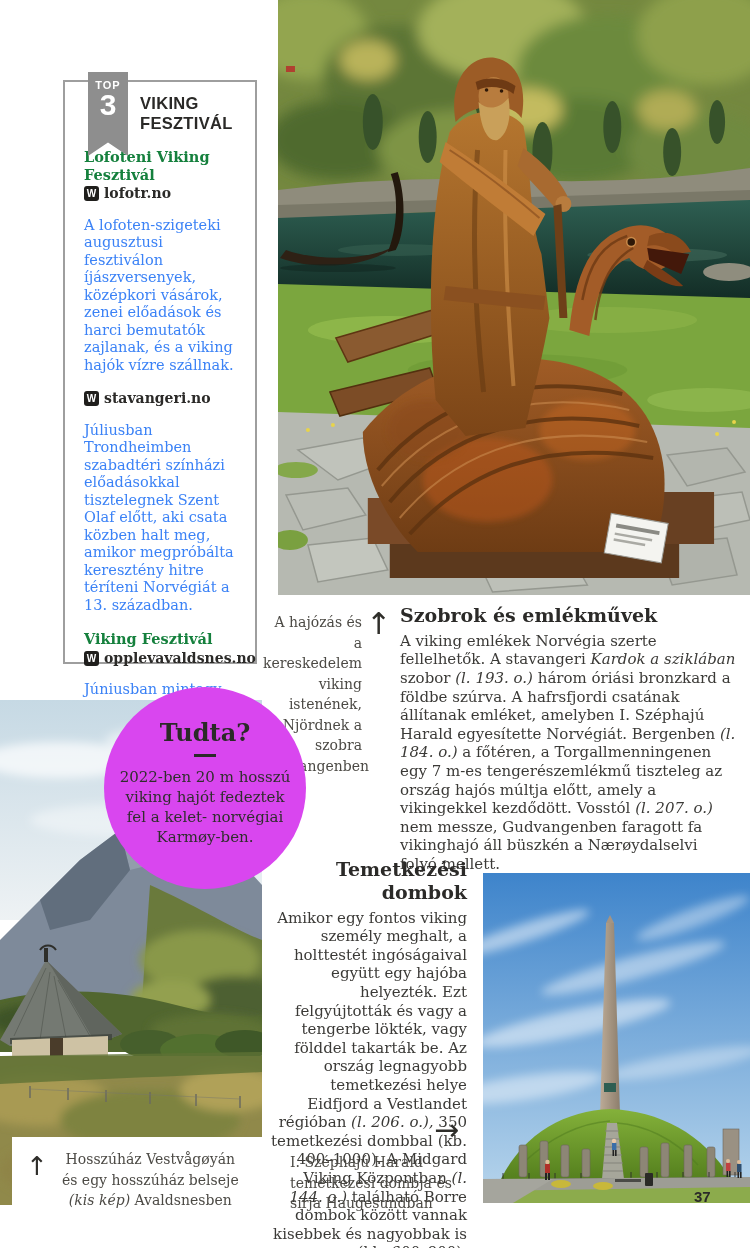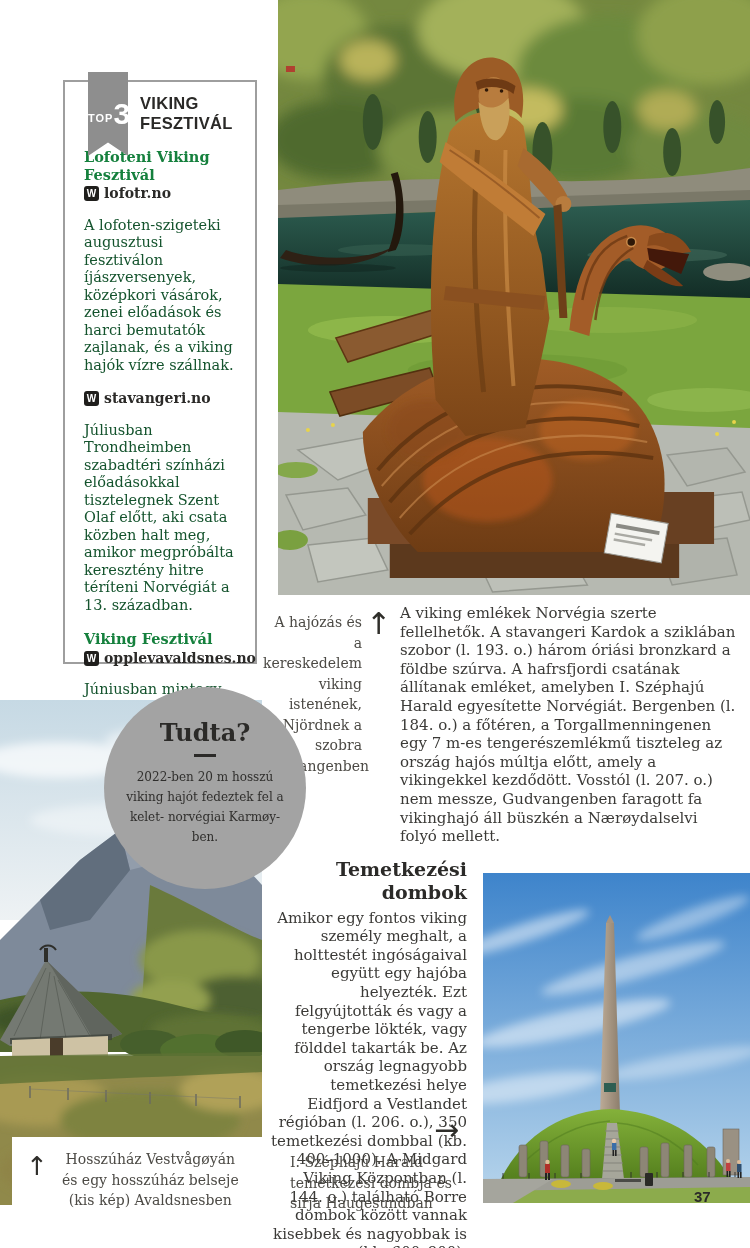--- a/index.html
+++ b/index.html
@@ -7,60 +7,60 @@
         font-family:"DejaVu Serif",serif;color:#3b3a37;}
   .abs{position:absolute;}
   
   .photo{position:absolute;overflow:hidden;}
   .photo svg{display:block;width:100%;height:100%;}
   
   .sidebar-box{position:absolute;left:63px;top:80px;width:190px;height:580px;
                border:2px solid #9e9e9e;background:#fff;}
   .ribbon{position:absolute;left:88px;top:72px;width:40px;height:84px;background:#8e8e8e;
           clip-path:polygon(0 0,100% 0,100% 100%,50% 84%,0 100%);
-          display:flex;flex-direction:row;align-items:center;z-index:3;}
+          display:flex;flex-direction:column;align-items:center;z-index:3;}
   .ribbon .top{font-family:"Liberation Sans",sans-serif;font-weight:bold;font-size:11px;
                letter-spacing:1px;color:#fff;margin-top:7px;}
   .ribbon .num{font-family:"Liberation Sans",sans-serif;font-weight:bold;font-size:30px;
                color:#fff;line-height:.95;}
   .sidebar-title{position:absolute;left:140px;top:94px;width:105px;
                  font-family:"Liberation Sans",sans-serif;font-weight:bold;font-size:16.5px;
                  line-height:1.2;color:#2a2927;letter-spacing:.3px;z-index:3;}
   .entries{position:absolute;left:84px;top:148px;width:154px;font-size:14.5px;line-height:17.5px;}
   .entry{margin-bottom:16px;}
   .entry .name{font-weight:bold;color:#15803d;margin-bottom:2px;}
   .entry .url{font-weight:bold;color:#2b2a28;margin-bottom:3px;display:flex;align-items:center;font-size:14px;}
   .wicon{display:inline-flex;align-items:center;justify-content:center;width:15px;height:15px;
          background:#1f1e1c;border-radius:3px;color:#fff;font-family:"Liberation Sans",sans-serif;
          font-weight:bold;font-size:10px;margin-right:5px;flex:none;}
-  .entry .body{color:#14532d;margin-top:14px;}
+  .entry .body{color:#3b82f6;margin-top:14px;}
   
   .h2{font-weight:bold;font-size:19px;color:#2b2a28;margin:0 0 5px 0;line-height:1.2;}
   .bodytext{font-size:15px;line-height:18.6px;color:#3b3a37;}
-  .it{}
+  .it{font-style:italic;}
   .szobrok{position:absolute;left:400px;top:604px;width:338px;}
   .temetkezesi{position:absolute;left:268px;top:858px;width:199px;text-align:right;}
   
   .cap{font-size:14px;line-height:20.5px;color:#4c4a45;}
   .statue-cap{position:absolute;left:262px;top:612px;width:100px;text-align:right;}
   .arrow{color:#2f2e2a;font-family:"DejaVu Sans",sans-serif;}
   .arrow-up-1{position:absolute;left:366px;top:606px;font-size:30px;}
   .arrow-right{position:absolute;left:434px;top:1112px;font-size:30px;}
   .harald-cap{position:absolute;left:290px;top:1152px;width:177px;}
   .caption-box{position:absolute;left:12px;top:1137px;width:251px;height:76px;background:#fff;
                display:flex;align-items:flex-start;padding-top:12px;box-sizing:border-box;z-index:4;}
   .caption-box .arr{font-size:26px;margin:2px 10px 0 14px;}
   .caption-box .cap{width:185px;text-align:center;}
   
   .tudta{position:absolute;left:104px;top:687px;width:202px;height:202px;border-radius:50%;
-         background:#a3a3a3;z-index:5;display:flex;flex-direction:column;align-items:center;
+         background:#d946ef;z-index:5;display:flex;flex-direction:column;align-items:center;
          text-align:center;}
   .tudta .t{font-weight:bold;font-size:24px;color:#2b2a28;margin-top:34px;line-height:1;}
   .tudta .dash{width:22px;height:3px;background:#2b2a28;margin:9px 0 10px 0;}
-  .tudta .b{width:172px;font-size:12px;line-height:20px;color:#2f2e2c;}
+  .tudta .b{width:172px;font-size:15px;line-height:20px;color:#2f2e2c;}
   .pagenum{position:absolute;left:694px;top:1188px;font-family:"Liberation Sans",sans-serif;
            font-weight:bold;font-size:15px;color:#2b2a28;}
 </style>
 </head>
 <body>
 
 <div class="page">
 
   <div class="photo" style="left:278px;top:0;width:472px;height:595px;">
     <svg viewBox="0 0 473 595" preserveAspectRatio="none">
@@ -241,20 +241,21 @@
         <span>opplevavaldsnes.no</span>
       </div>
       <div class="body">Júniusban mintegy 200 jelmezes viking állítja fel kézműves és ételes sátrát az avaldsnesi viking tanyán.</div>
     </div>
   </div>
 
   <div class="statue-cap cap">A hajózás és a kereskedelem viking istenének, Njördnek a szobra Gudvangenben</div>
   <span class="arrow arrow-up-1 abs">↑</span>
 
   <div class="szobrok">
+    <div class="h2">Szobrok és emlékművek</div>
     <div class="bodytext"><span>A viking emlékek Norvégia szerte fellelhetők. A stavangeri </span><span class="it">Kardok a sziklában</span><span> szobor </span><span class="it">(l. 193. o.)</span><span> három óriási bronzkard a földbe szúrva. A hafrsfjordi csatának állítanak emléket, amelyben I. Széphajú Harald egyesítette Norvégiát. Bergenben </span><span class="it">(l. 184. o.)</span><span> a főtéren, a Torgallmenningenen egy 7 m-es tengerészemlékmű tiszteleg az ország hajós múltja előtt, amely a vikingekkel kezdődött. Vosstól </span><span class="it">(l. 207. o.)</span><span> nem messze, Gudvangenben faragott fa vikinghajó áll büszkén a Nærøydalselvi folyó mellett.</span></div>
   </div>
 
   <div class="photo" style="left:0;top:700px;width:262px;height:505px;">
     <svg viewBox="0 0 262 505" preserveAspectRatio="none">
       <defs>
         <linearGradient id="l_sky" x1="0" y1="0" x2="0" y2="1">
           <stop offset="0" stop-color="#c6d9e4"></stop>
             <stop offset="1" stop-color="#eef2f4"></stop>
         </linearGradient>

